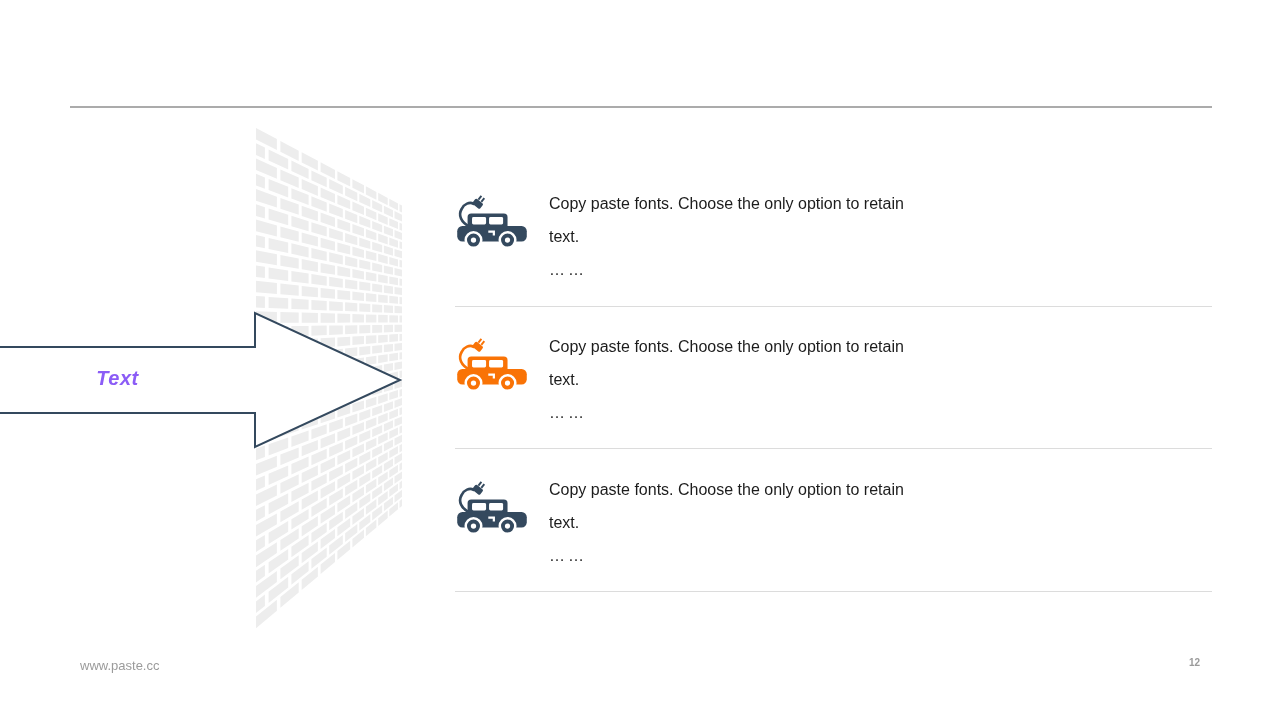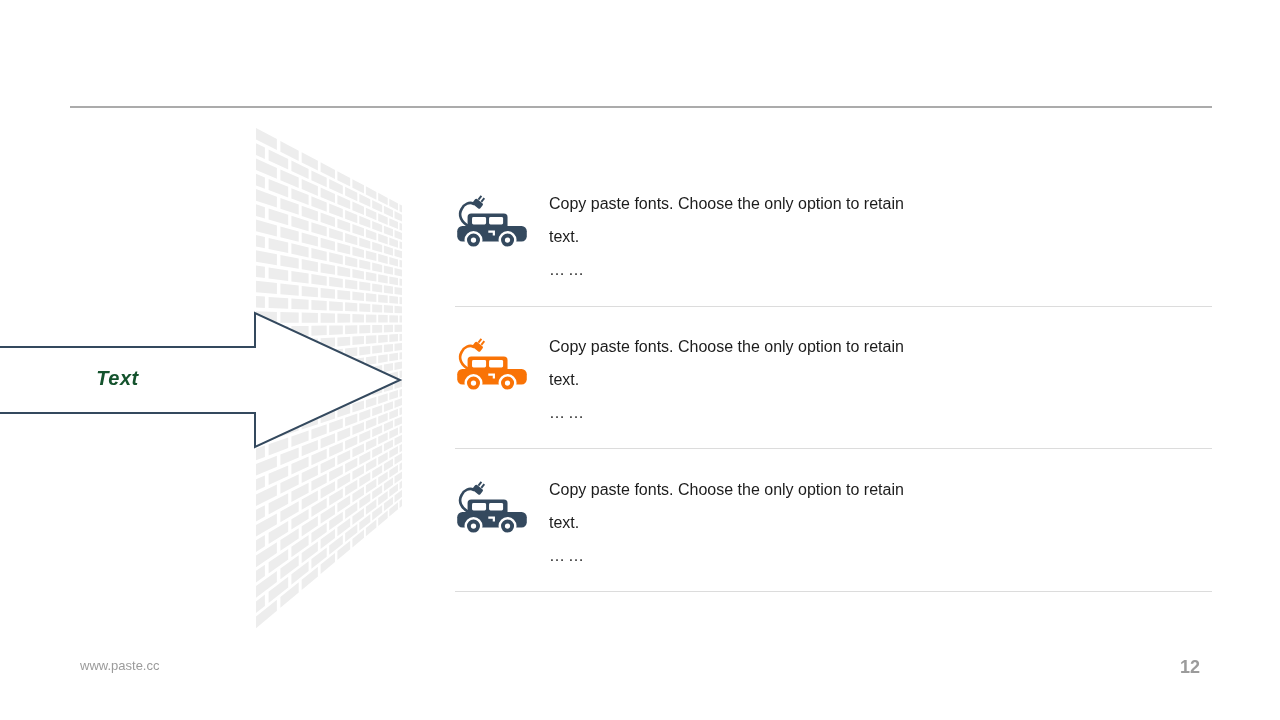--- a/index.html
+++ b/index.html
@@ -15,21 +15,21 @@
     background:#ababab;
   }
 
   .wall-svg,.arrow-svg{position:absolute;left:0;top:0;width:1280px;height:720px;}
   .wall-svg{z-index:1;}
   .arrow-svg{z-index:2;}
 
   .arrow-label{
     position:absolute;z-index:3;left:60px;top:367px;width:115px;
     text-align:center;
-    font-size:20px;font-weight:bold;font-style:italic;color:#14532d;
+    font-size:20px;font-weight:bold;font-style:italic;color:#8b5cf6;
     letter-spacing:0.5px;
   }
 
   .feature-item{
     position:absolute;z-index:3;left:455px;width:757px;
     border-bottom:1px solid #dcdcdc;
   }
   .feature-item.i0{top:187px;height:119px;}
   .feature-item.i1{top:330px;height:118px;}
   .feature-item.i2{top:473px;height:118px;}
@@ -42,21 +42,21 @@
   .feature-text{
     margin-left:94px;
     font-size:16px;line-height:33px;color:#1c1c1c;
   }
   .feature-text .dots{letter-spacing:3px;color:#2a2a2a;}
 
   .footer-site{
     position:absolute;left:80px;top:658px;font-size:13px;color:#9b9b9b;
   }
   .page-number{
-    position:absolute;right:80px;top:657px;font-size:18px;color:#9b9b9b;font-weight:bold;
+    position:absolute;right:80px;top:657px;font-size:10px;color:#9b9b9b;font-weight:bold;
   }
 </style>
 </head>
 <body>
 
 <div class="slide">
 
   <div class="top-rule"></div>
 
   <svg class="wall-svg" id="wall" viewBox="0 0 1280 720" aria-hidden="true">

